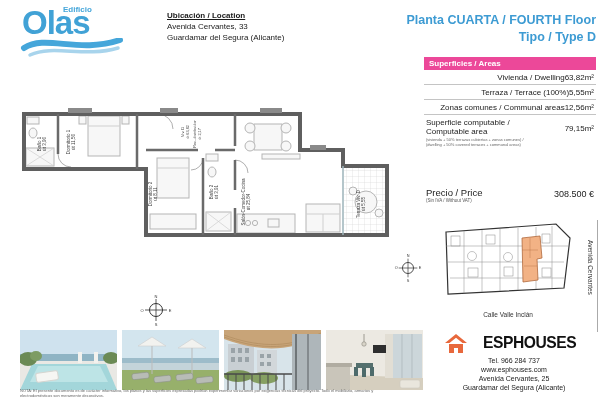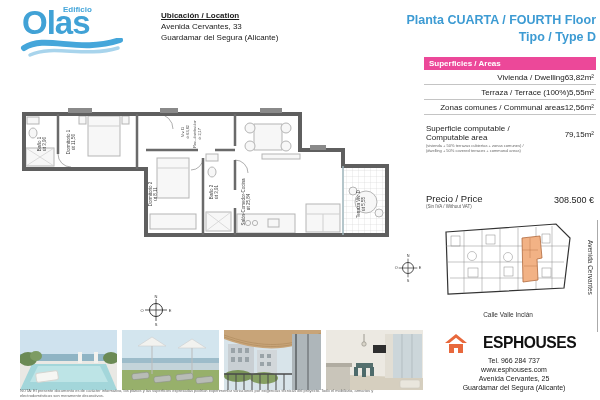--- a/index.html
+++ b/index.html
@@ -6,32 +6,32 @@
   body{width:600px;height:400px;background:#ffffff;position:relative;overflow:hidden;
        font-family:"Liberation Sans", sans-serif;color:#222;}
   .abs{position:absolute;}
 
   
   .logo{left:16px;top:2px;width:112px;height:58px;}
   .logo-top{position:absolute;left:47px;top:3px;font-size:8px;font-weight:bold;color:#45a6da;}
   .logo-name{position:absolute;left:6px;top:2px;font-size:33px;font-weight:bold;color:#41a2d6;letter-spacing:-1px;}
   .logo-wave{position:absolute;left:4px;top:36px;}
 
-  .loc{left:161px;top:10px;width:175px;font-size:8px;line-height:11px;color:#1a1a1a;}
+  .loc{left:167px;top:10px;width:175px;font-size:8px;line-height:11px;color:#1a1a1a;}
   .loc-title{font-weight:bold;text-decoration:underline;}
 
   .main-title{left:350px;top:12px;width:246px;text-align:right;color:#3d9bd3;
               font-size:12.5px;font-weight:bold;line-height:17px;}
 
   
   .panel{left:424px;top:57px;width:172px;font-size:8px;}
   .tbl-head{background:#ec4899;color:#fff;font-weight:bold;padding:2px 5px;}
   .tbl-row{display:flex;justify-content:flex-end;padding:3px 2px 2px 2px;border-bottom:0.5px solid #c4c4c4;}
   .tbl-row.total{font-weight:bold;border-bottom:1px solid #999;}
-  .comp{display:flex;justify-content:space-between;margin-top:9px;padding:0 2px;}
+  .comp{display:flex;justify-content:space-between;margin-top:3px;padding:0 2px;}
   .comp-notes{font-size:4px;line-height:5px;color:#666;margin-top:1px;}
   .comp-val{align-self:flex-start;padding-top:6px;}
   .price-row{display:flex;justify-content:space-between;margin-top:40px;padding:0 2px;align-items:flex-start;}
   .price-label{font-size:9.5px;}
   .price-note{font-size:4.5px;color:#555;}
   .price-val{font-size:9px;padding-top:2px;}
 
   
   .plan{left:10px;top:62px;}
   .siteplan{left:438px;top:218px;}

